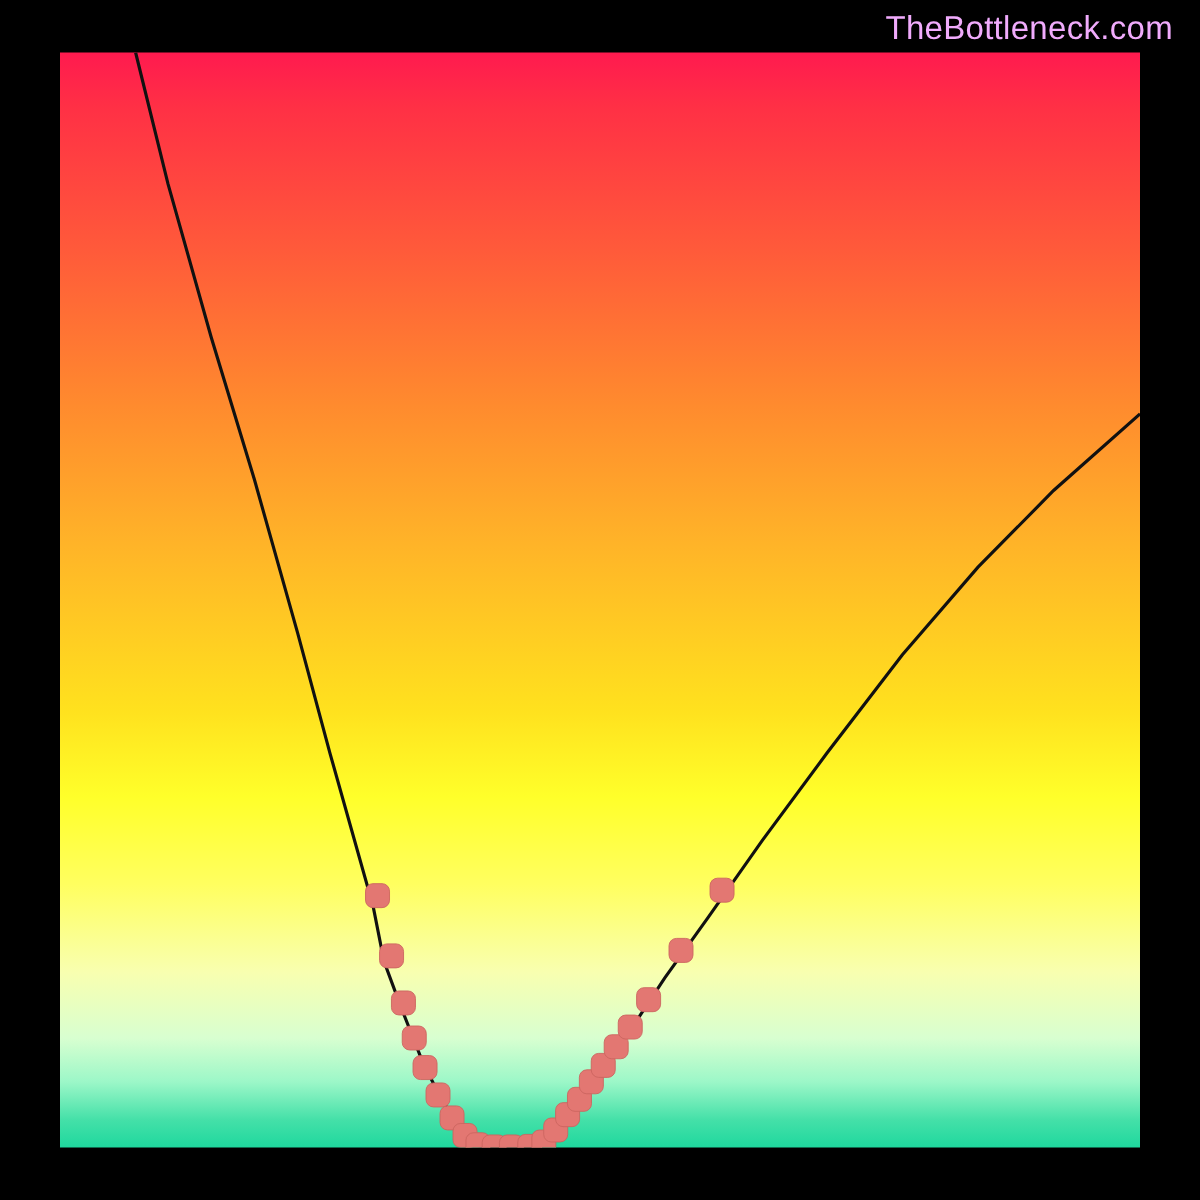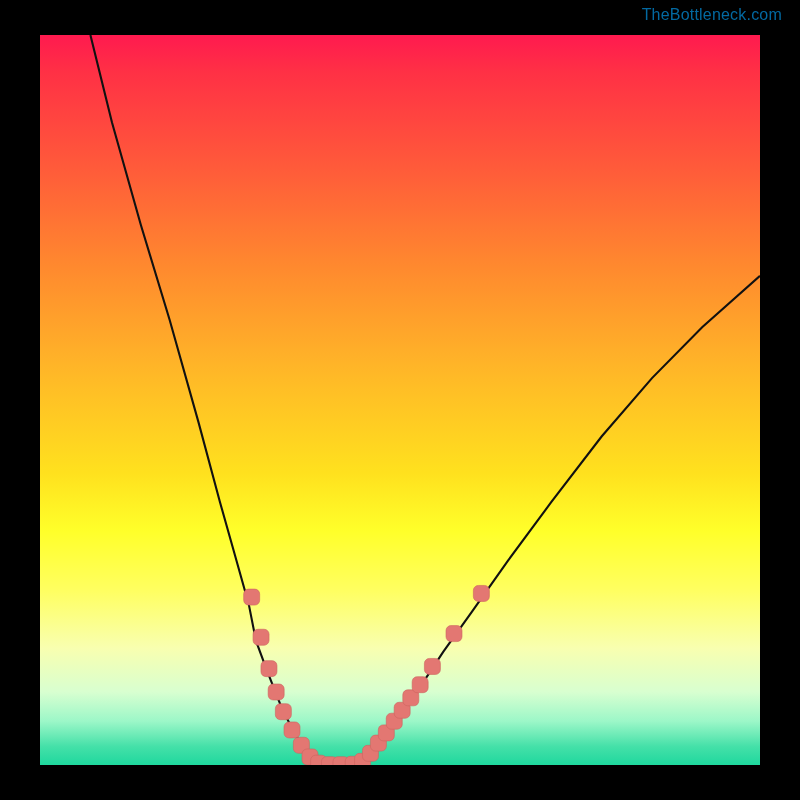--- a/index.html
+++ b/index.html
@@ -38,22 +38,22 @@
       #d8ffd0 90%,
       #9cf7c8 94%,
       #44e0a8 97.5%,
       #1fd89e 100%
     );
   }
   .attribution {
     position: absolute;
     top: 6px;
     right: 18px;
-    color: #0369a1;
-    font-size: 16px;
+    color: #f0abfc;
+    font-size: 22px;
     font-weight: 500;
     letter-spacing: 0.2px;
     user-select: none;
   }
   svg.curves {
     position: absolute;
     left: 0;
     top: 0;
     width: 720px;
     height: 730px;

